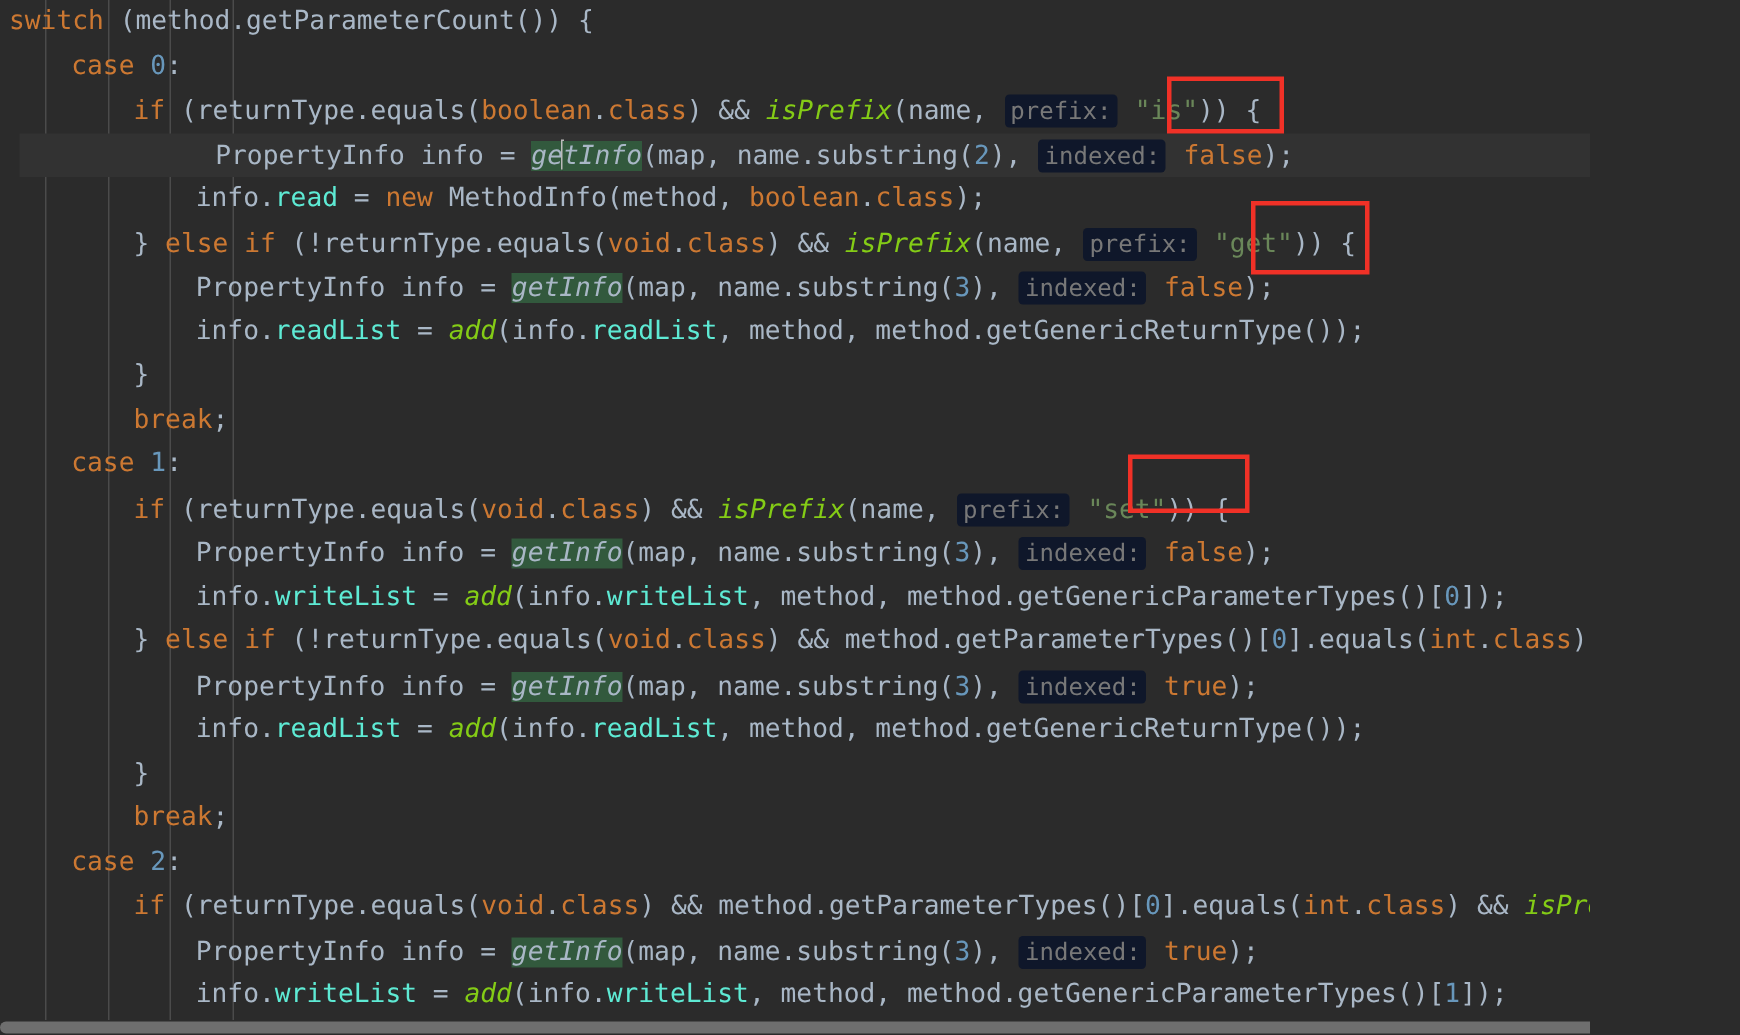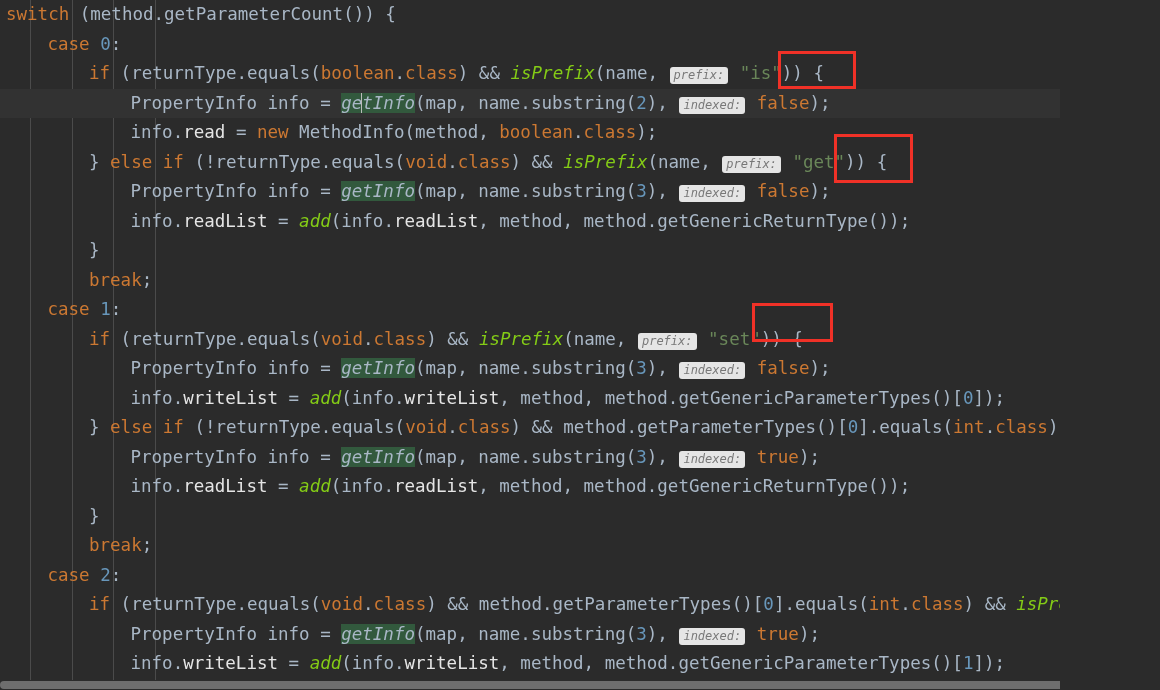--- a/index.html
+++ b/index.html
@@ -27,38 +27,38 @@
   .line {
     position: relative;
     height: 29.5px;
     line-height: 29.5px;
     white-space: pre;
     padding-left: 6px;
     box-sizing: border-box;
   }
   .line.current {
     background: #323232;
+    margin-left: 13px;
   }
   
   .kw   { color: #cc7832; }
   .txt  { color: #a9b7c6; }
   .num  { color: #6897bb; }
   .str  { color: #6a8759; }
-  .fld  { color: #e5e5e5; }
+  .fld  { color: #5eead4; }
   .mth  { color: #84cc16; font-style: italic; }
   .hl   { background: #32593d; color: #a9b7c6; font-style: italic; }
   
   .hint {
-    background: #e5e5e5;
+    background: #0f172a;
     color: #787878;
     border-radius: 3px;
     padding: 1px 4px 2px 4px;
-    font-size: 12px;
+    font-size: 16px;
     margin: 0 1px;
-    font-style: italic;
   }
   
   .guide {
     position: absolute;
     top: 0;
     width: 1px;
     background: #4b4b4b;
     z-index: 0;
   }
   

